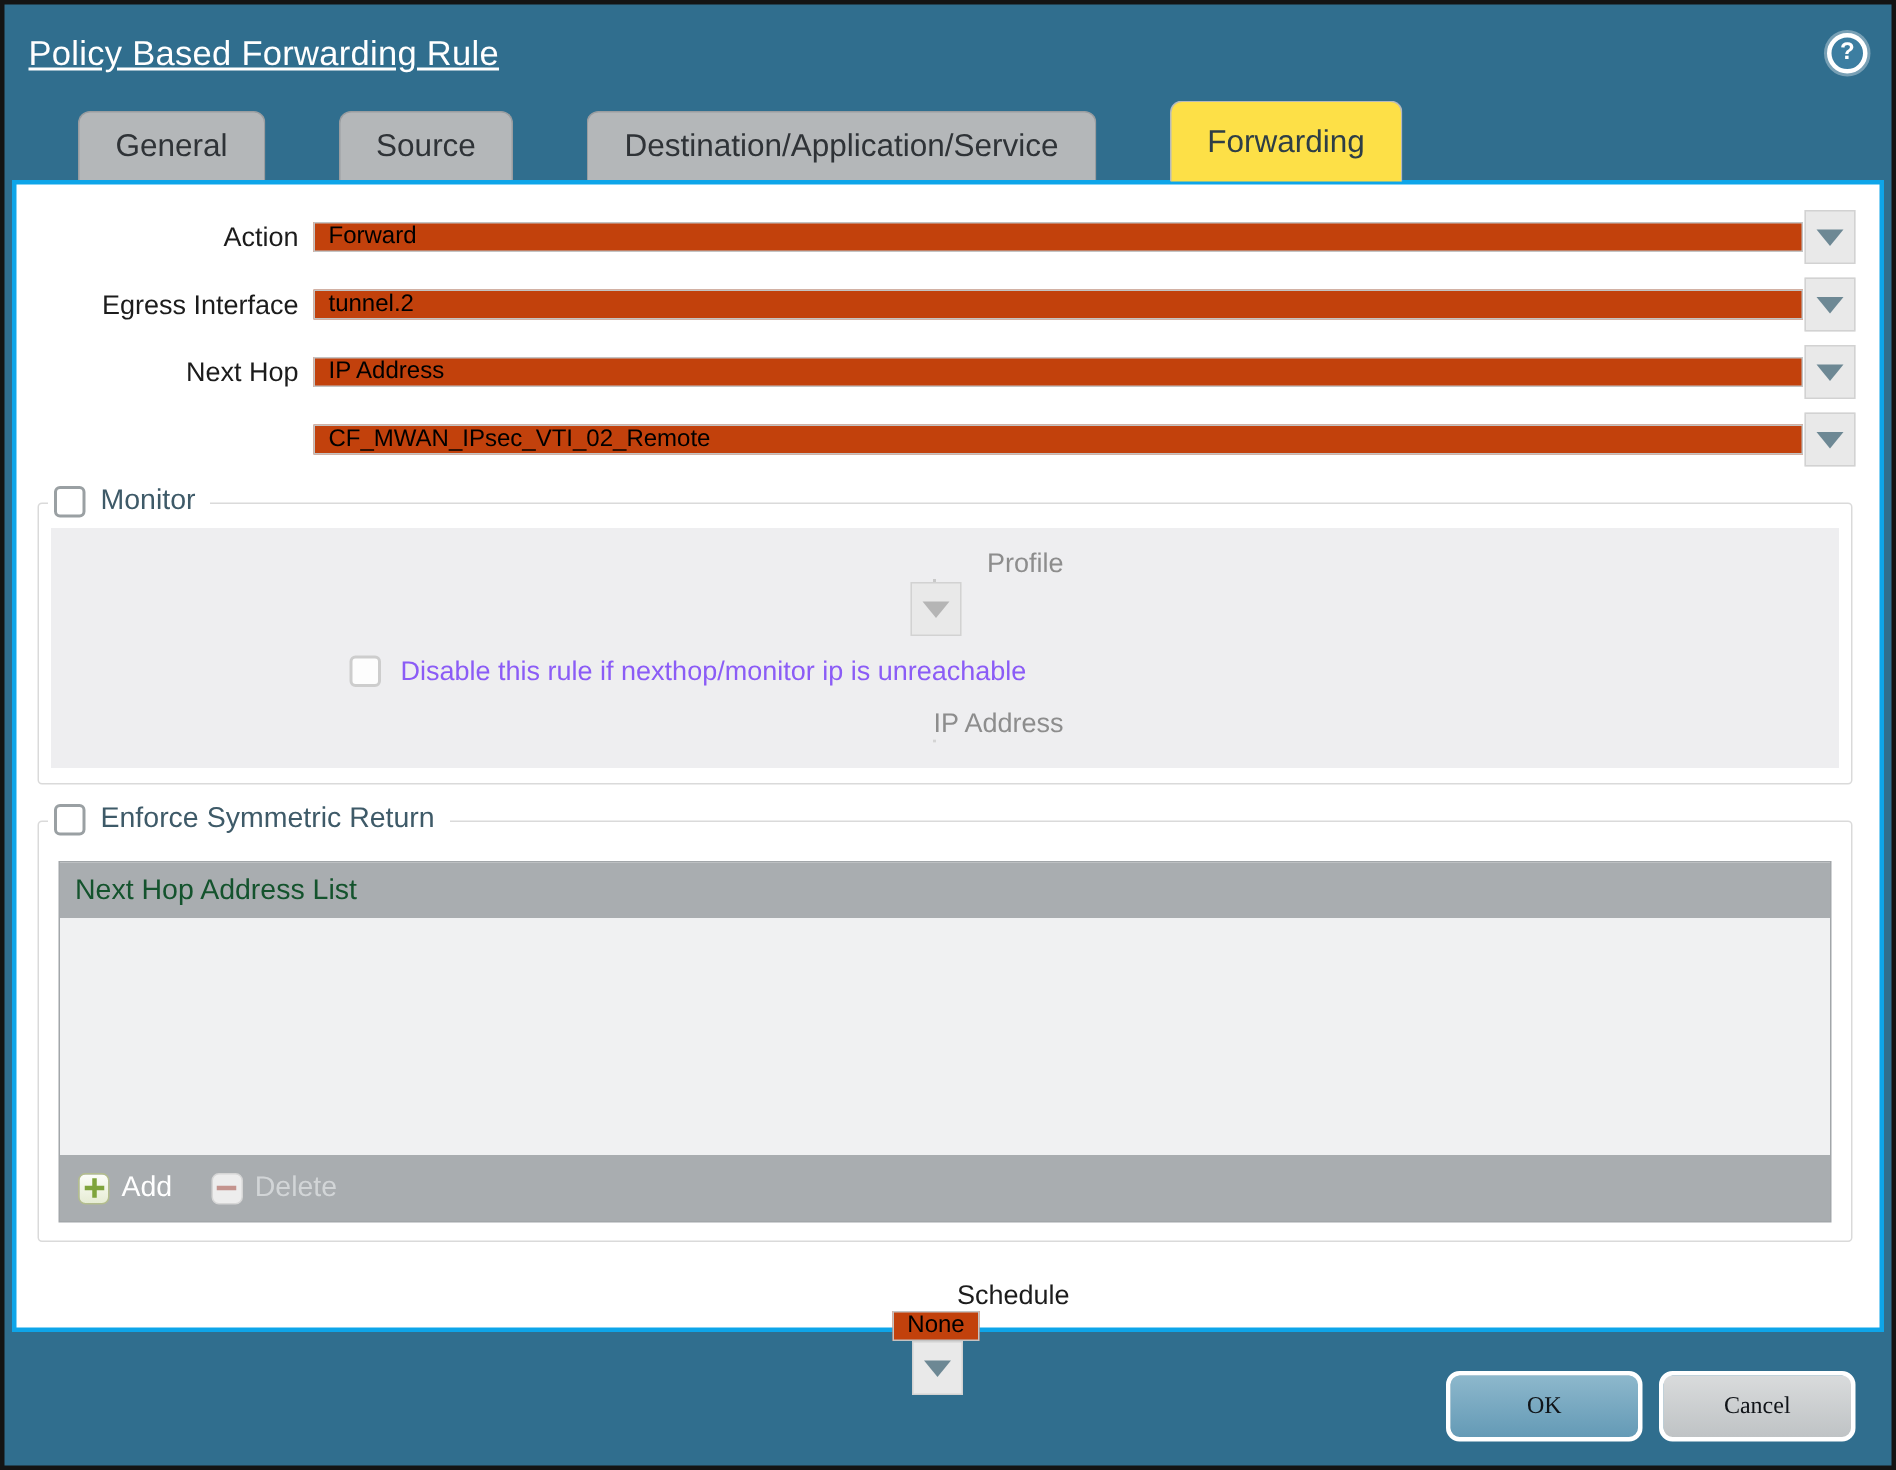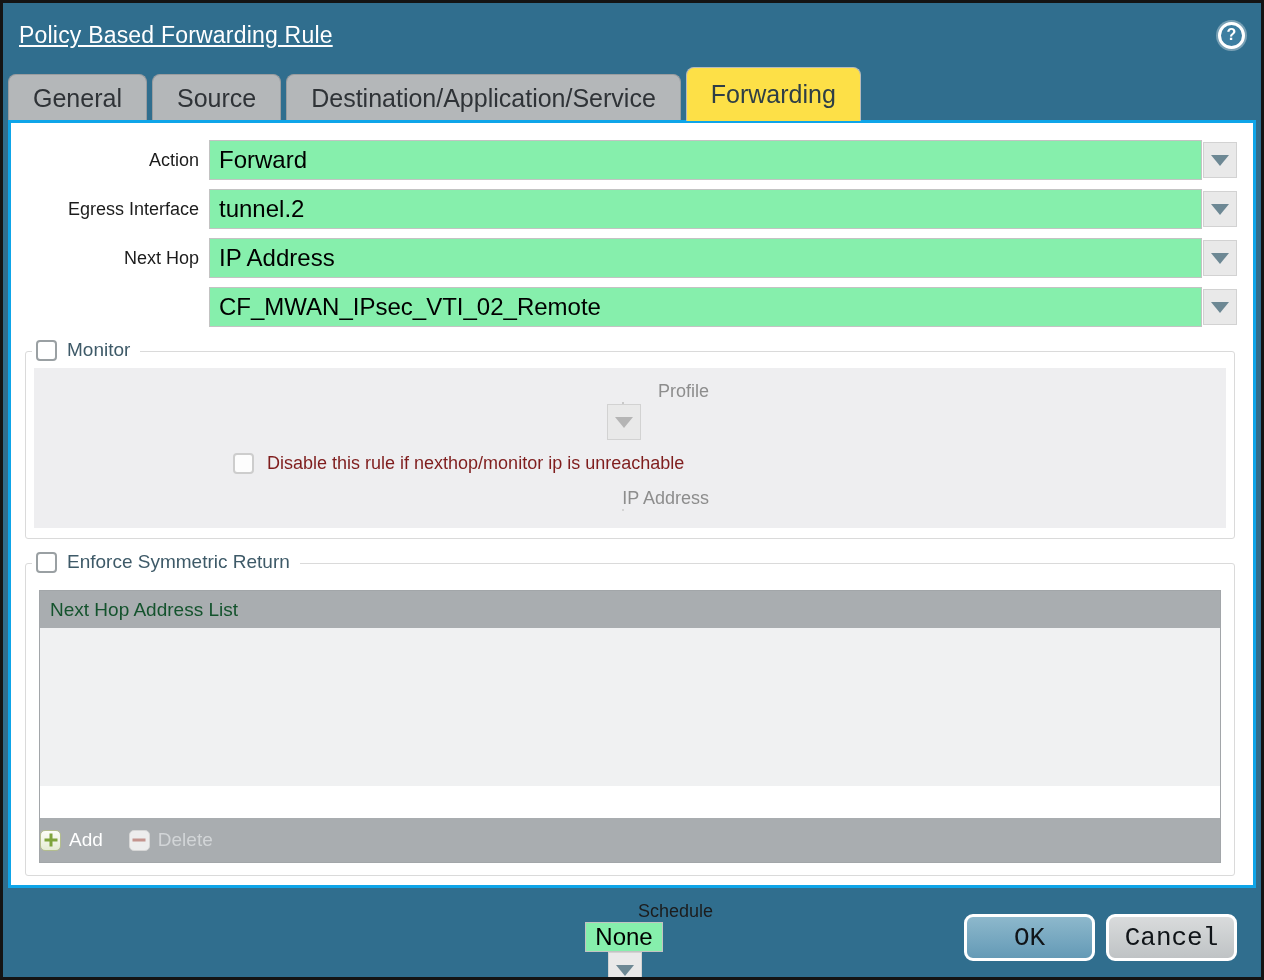--- a/index.html
+++ b/index.html
@@ -27,41 +27,41 @@
   }
   
   .tabs {
     position: absolute; top: 64px; left: 5px; right: 5px; height: 54px;
     display: flex; align-items: flex-end; gap: 5px;
   }
   .tab {
     background: #b4b7b9; color: #2f3337;
     border: 1px solid #9a9da0; border-bottom: none;
     border-radius: 8px 8px 0 0;
-    height: 47px; padding: 0 24px; font-size: 25px;
-    display: flex; align-items: center; cursor: pointer;
+    height: 47px; padding: 0 24px; font-size: 21px;
+    display: flex; align-items: center; cursor: pointer; margin-left: 44px;
   }
   .tab.active {
     background: #fde047; color: #2e3e46; height: 54px;
     border-color: #b7babc; position: relative; z-index: 3;
   }
   
   .content {
     position: absolute; top: 117px; left: 5px; right: 5px; bottom: 89px;
     background: #ffffff; border: 3px solid #0ea5e9;
     z-index: 2; padding-top: 17px;
   }
   .frow { display: flex; align-items: center; margin: 0 16px 9px 0; }
   .flabel {
     width: 198px; text-align: right; padding-right: 10px;
     font-size: 18px; color: #1c1c1c; flex-shrink: 0;
   }
   .finput {
-    flex: 1; height: 40px; border: 1px solid #c3c3c3; background: #86efac;
-    font-size: 24px; color: #000; padding: 0 9px;
+    flex: 1; height: 20px; border: 1px solid #c3c3c3; background: #c2410c;
+    font-size: 16px; color: #000; padding: 0 9px;
     display: flex; align-items: center; white-space: nowrap; overflow: hidden;
   }
   .arrow-btn {
     width: 34px; height: 36px; flex-shrink: 0; margin-left: 1px;
     background: #e9e9e9; border: 1px solid #d2d2d2;
     display: flex; align-items: center; justify-content: center; cursor: pointer;
   }
   .arrow-btn .tri {
     width: 0; height: 0;
     border-left: 9px solid transparent; border-right: 9px solid transparent;
@@ -93,32 +93,32 @@
     font-size: 18px; color: #8d8d8d; flex-shrink: 0;
   }
   .profile-input {
     flex: 1; height: 36px; background: #f7f0dd; border: 1px solid #c9c9c9;
   }
   .plain-input {
     flex: 1; height: 36px; background: #ffffff; border: 1px solid #d4d4d4;
   }
   .disable-row {
     display: flex; align-items: center; gap: 13px;
-    margin: 13px 0 14px 199px; color: #7f1d1d; font-size: 18px;
+    margin: 13px 0 14px 199px; color: #8b5cf6; font-size: 18px;
   }
   
   .tbl { margin: 10px 5px 2px 5px; border: 1px solid #a2a6a9; }
   .tbl-hdr {
     height: 37px; background: #a9adb0; color: #14532d; font-size: 19px;
     display: flex; align-items: center; padding-left: 10px;
   }
   .tbl-body { height: 158px; background: #f0f1f2; }
   .tbl-ftr {
     height: 44px; background: #a9adb0;
-    display: flex; align-items: center; gap: 26px; padding-left: 0; margin-top: 32px;
+    display: flex; align-items: center; gap: 26px; padding-left: 12px;
   }
   .tbtn { display: flex; align-items: center; gap: 8px; font-size: 19px; cursor: pointer; }
   .tbtn.add { color: #ffffff; }
   .tbtn.del { color: #d2d5d7; cursor: default; }
   .sq-icon {
     width: 21px; height: 21px; border-radius: 5px; position: relative; flex-shrink: 0;
   }
   .plus-icon { background: linear-gradient(#fcfdf8, #e6ecd4); border: 1px solid #b3bd8e; }
   .plus-icon::before, .plus-icon::after {
     content: ""; position: absolute; background: #7fa43c; left: 50%; top: 50%;
@@ -128,21 +128,21 @@
   .minus-icon { background: #ededed; border: 1px solid #d6d6d6; }
   .minus-icon::before {
     content: ""; position: absolute; background: #c4948e; left: 50%; top: 50%;
     width: 13px; height: 3px; transform: translate(-50%,-50%);
   }
   .sched-row { margin-top: 25px; flex-direction: column; }
   
   .btn {
     position: absolute; bottom: 16px; height: 47px; width: 131px;
     border: 3px solid #ffffff; border-radius: 9px;
-    font-size: 26px; color: #101418; font-family: Liberation Mono, monospace;
+    font-size: 16px; color: #101418; font-family: Liberation Serif, serif;
     display: flex; align-items: center; justify-content: center; cursor: pointer;
   }
   .btn-ok { right: 166px; background: linear-gradient(#8db8cc, #649ab6); }
   .btn-cancel { right: 24px; background: linear-gradient(#d9dbdc, #bfc3c5); }
 </style>
 </head>
 <body>
 
 <div class="hdr">
   <div class="hdr-title">Policy Based Forwarding Rule</div>

